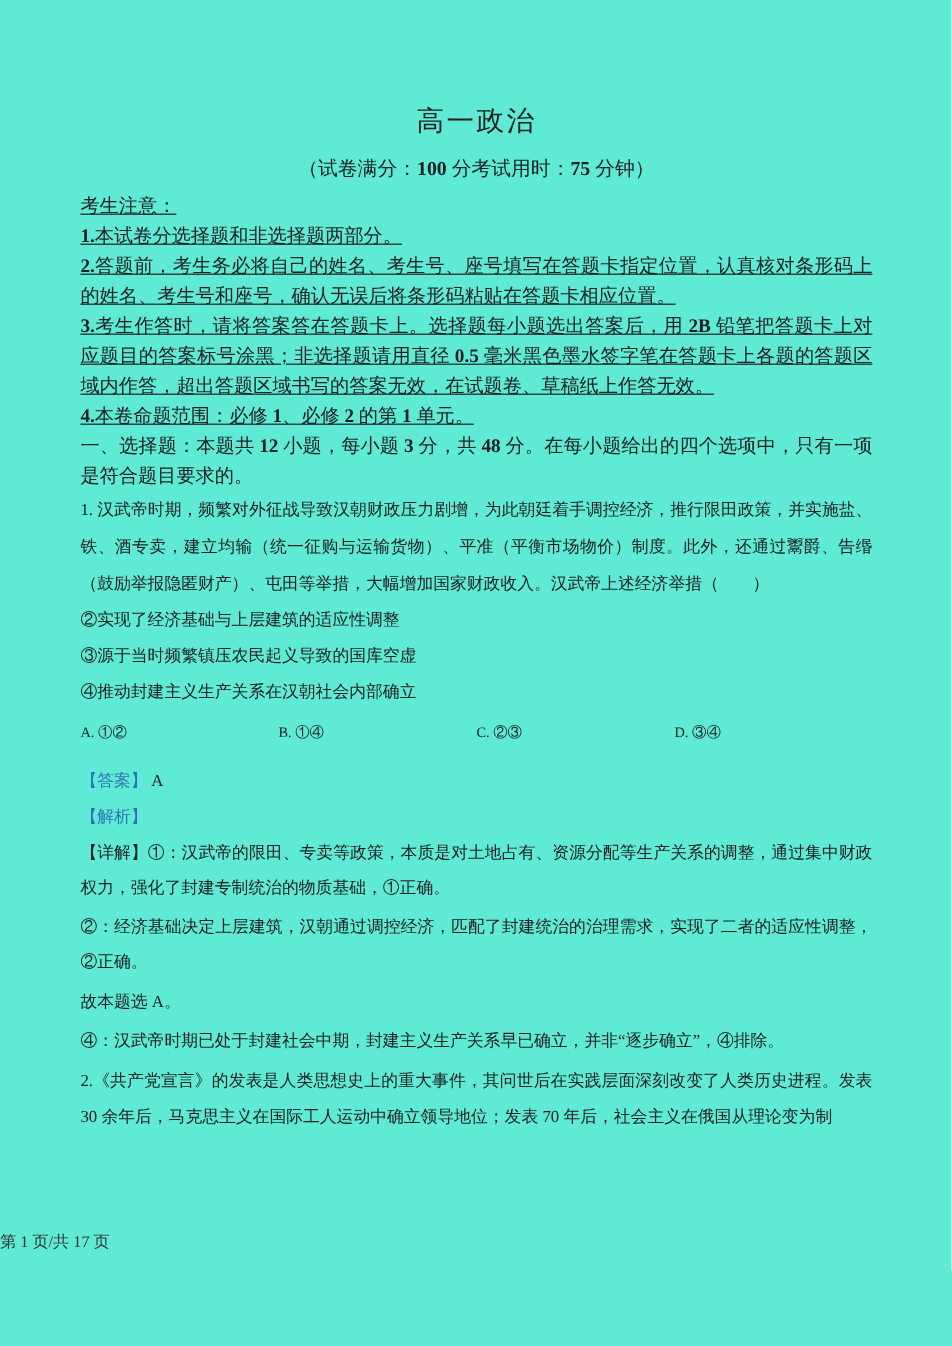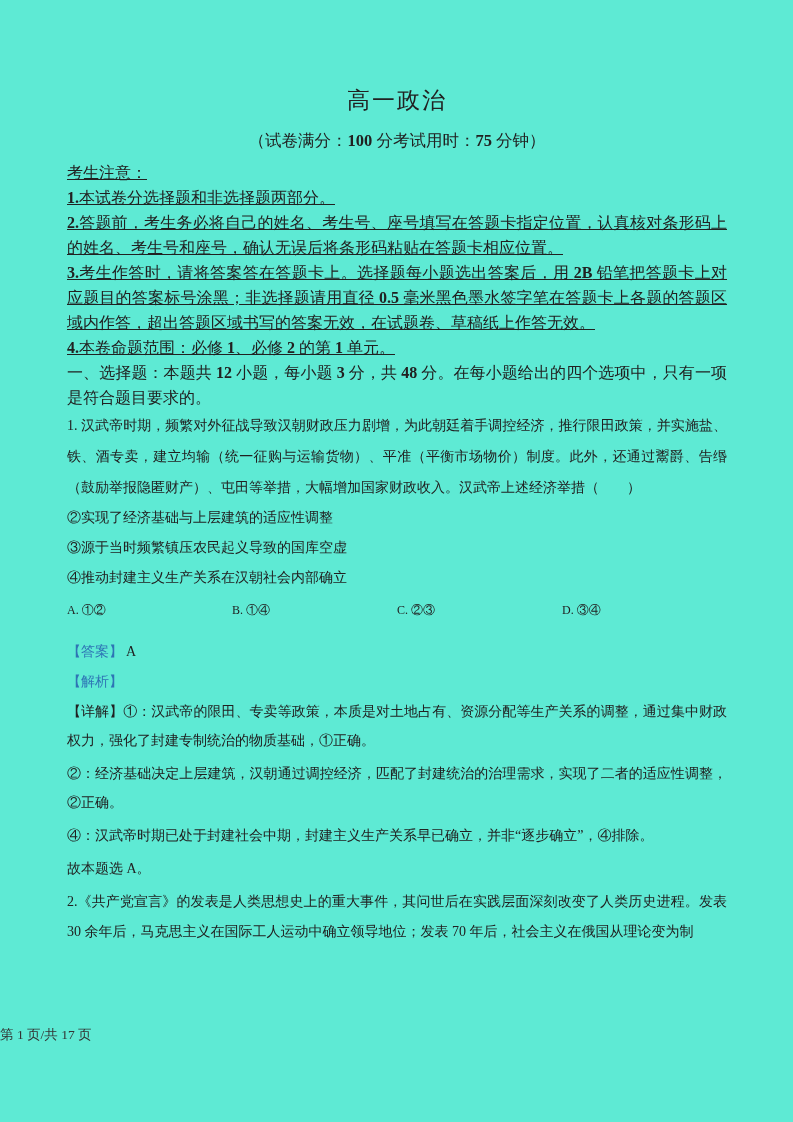--- a/index.html
+++ b/index.html
@@ -78,21 +78,21 @@
       <span class="option">C. ②③</span>
       <span class="option">D. ③④</span>
     </div>
 
     <p class="answer-line"><span class="blue">【答案】</span><span class="answer-value">A</span></p>
 
     <p class="analysis-line blue">【解析】</p>
 
     <p class="detail"><span>【详解】</span><span>①：汉武帝的限田、专卖等政策，本质是对土地占有、资源分配等生产关系的调整，通过集中财政权力，强化了封建专制统治的物质基础，①正确。</span></p>
     <p class="detail">②：经济基础决定上层建筑，汉朝通过调控经济，匹配了封建统治的治理需求，实现了二者的适应性调整，②正确。</p>
+    <p class="detail">故本题选 A。</p>
     <p class="detail">④：汉武帝时期已处于封建社会中期，封建主义生产关系早已确立，并非“逐步确立”，④排除。</p>
-    <p class="detail">故本题选 A。</p>
   </article>
 
   <p class="stem q2">2.《共产党宣言》的发表是人类思想史上的重大事件，其问世后在实践层面深刻改变了人类历史进程。发表 30 余年后，马克思主义在国际工人运动中确立领导地位；发表 70 年后，社会主义在俄国从理论变为制</p>
 
   <footer class="footer">第 1 页/共 17 页</footer>
 
 </div>
 
 </body></html>

